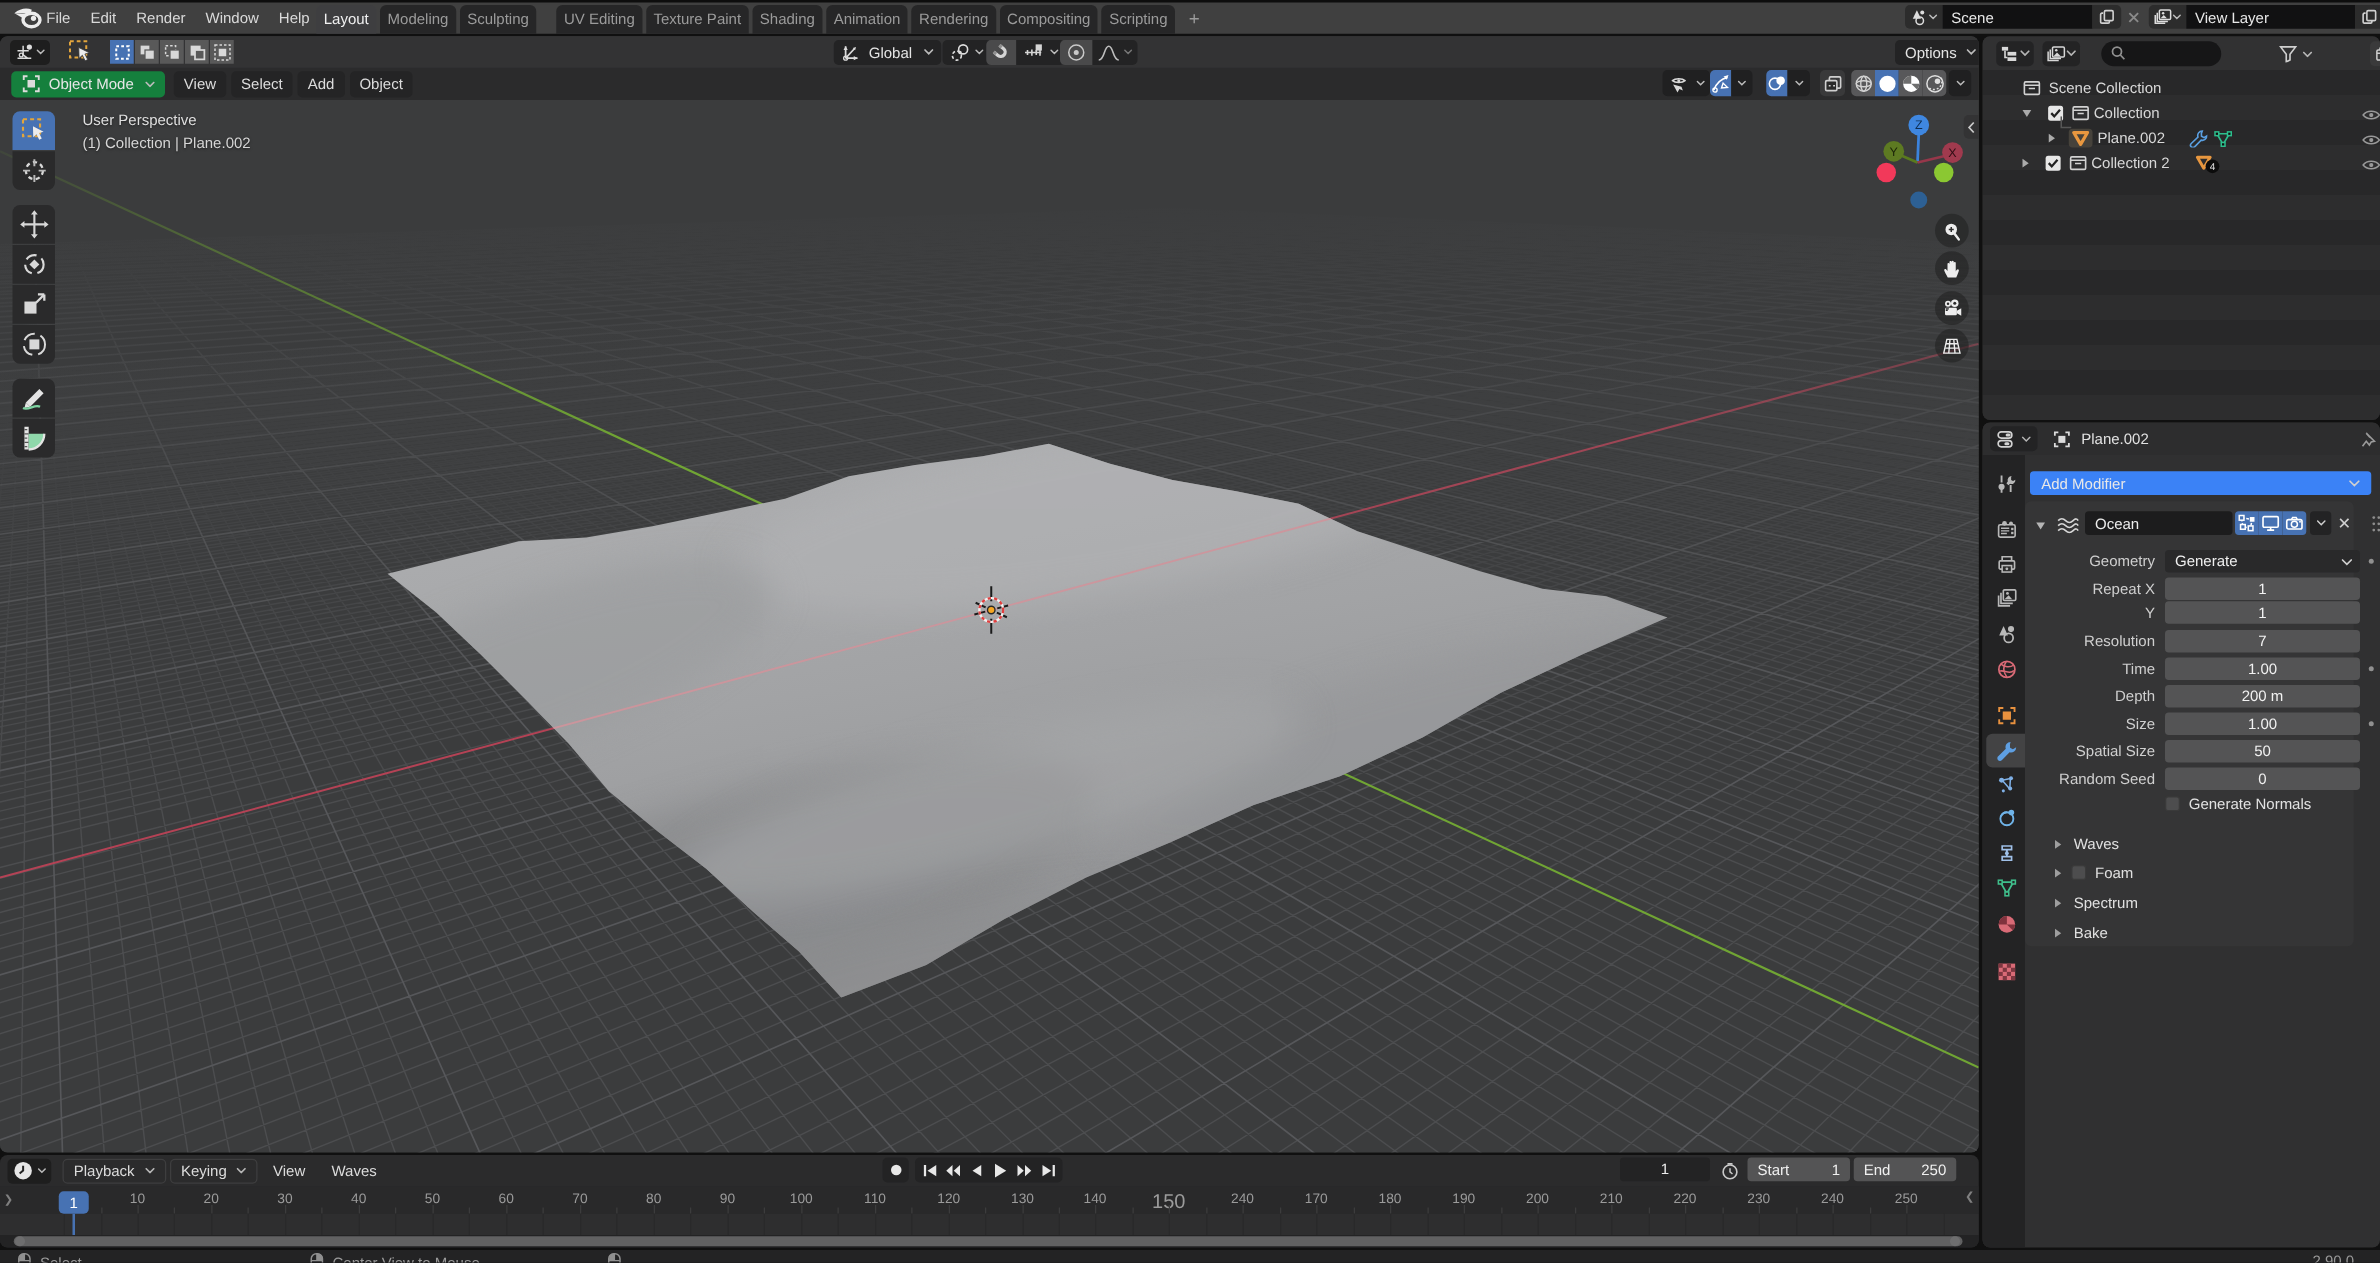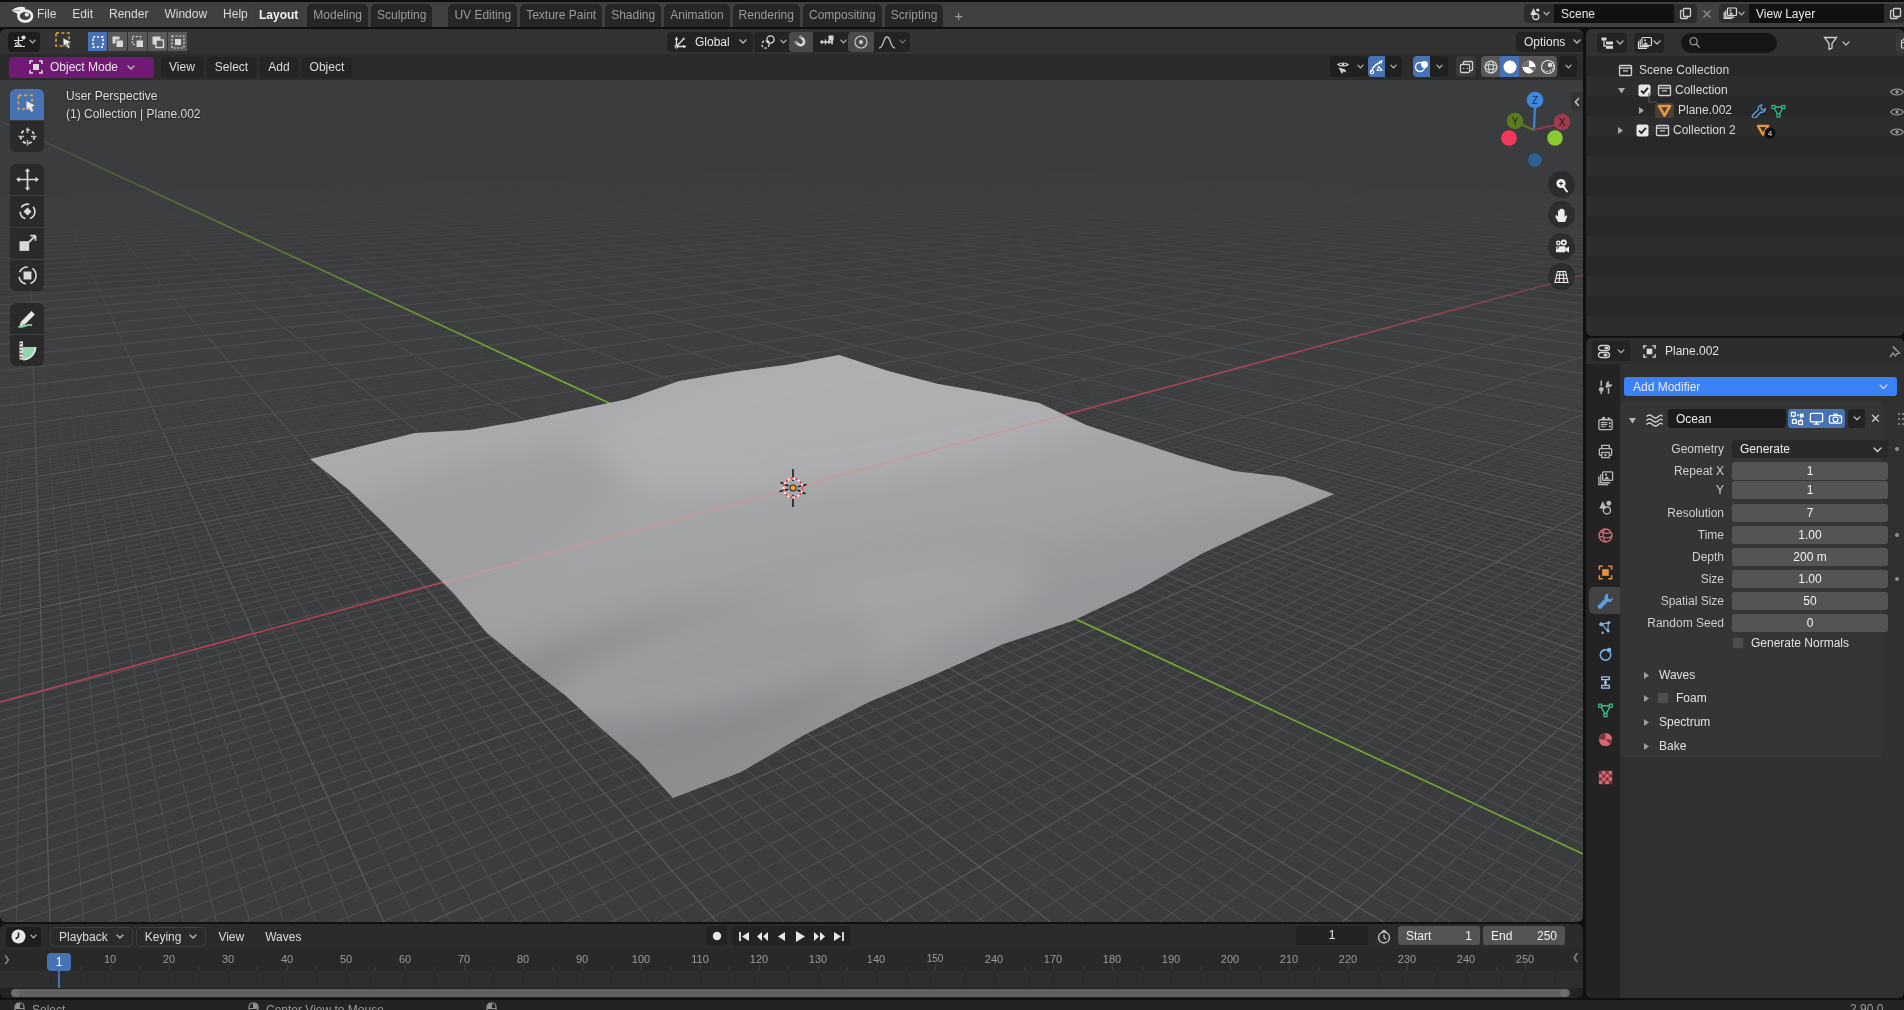--- a/index.html
+++ b/index.html
@@ -21,21 +21,21 @@
 </svg>
     </div>
  <div class="abs row" style="left:0;top:0;height:27px;color:#dadada;">
   <div style="margin-left:37px;">File</div>
       <div style="margin-left:16px;">Edit</div>
   <div style="margin-left:16px;">Render</div>
       <div style="margin-left:16px;">Window</div>
   <div style="margin-left:16px;">Help</div>
  </div>
  <div class="abs row" style="left:253px;top:4px;">
-      <div style="background:#3e3e40;color:#f0f0f0;height:23px;line-height:23px;padding:0 6px;border-radius:5px 5px 0 0;margin-right:3px;font-weight:bold;">Layout</div>
+      <div style="background:#3e3e40;color:#f0f0f0;height:23px;line-height:23px;padding:0 6px;border-radius:5px 5px 0 0;margin-right:3px;">Layout</div>
       <div style="background:#262627;color:#9b9b9b;height:23px;line-height:23px;padding:0 6px;border-radius:5px 5px 0 0;margin-right:3px;">Modeling</div>
       <div style="background:#262627;color:#9b9b9b;height:23px;line-height:23px;padding:0 6px;border-radius:5px 5px 0 0;margin-right:16px;">Sculpting</div>
       <div style="background:#262627;color:#9b9b9b;height:23px;line-height:23px;padding:0 6px;border-radius:5px 5px 0 0;margin-right:3px;">UV Editing</div>
       <div style="background:#262627;color:#9b9b9b;height:23px;line-height:23px;padding:0 6px;border-radius:5px 5px 0 0;margin-right:3px;">Texture Paint</div>
       <div style="background:#262627;color:#9b9b9b;height:23px;line-height:23px;padding:0 6px;border-radius:5px 5px 0 0;margin-right:3px;">Shading</div>
       <div style="background:#262627;color:#9b9b9b;height:23px;line-height:23px;padding:0 6px;border-radius:5px 5px 0 0;margin-right:3px;">Animation</div>
       <div style="background:#262627;color:#9b9b9b;height:23px;line-height:23px;padding:0 6px;border-radius:5px 5px 0 0;margin-right:3px;">Rendering</div>
       <div style="background:#262627;color:#9b9b9b;height:23px;line-height:23px;padding:0 6px;border-radius:5px 5px 0 0;margin-right:3px;">Compositing</div>
       <div style="background:#262627;color:#9b9b9b;height:23px;line-height:23px;padding:0 6px;border-radius:5px 5px 0 0;margin-right:3px;">Scripting</div>
       <div style="color:#9b9b9b;font-size:15px;padding:0 8px;">+</div>
@@ -195,21 +195,21 @@
             <path d="M1 1l3 3 3-3" stroke="#777" stroke-width="1.4" fill="none" stroke-linecap="round"></path>
           </svg>
         </div>
  </div>
  <div class="row" style="position:absolute;left:1516px;background:#232324;border-radius:4px;height:20px;padding:0 8px;color:#e4e4e4;">Options<span style="width:8px"></span><svg class="ico" width="8" height="5" viewBox="0 0 8 5">
           <path d="M1 1l3 3 3-3" stroke="#bbb" stroke-width="1.4" fill="none" stroke-linecap="round"></path>
         </svg></div>
 </div>
 
 <div class="abs row" style="left:0;top:25px;width:1583px;height:26px;background:#2b2b2c;">
- <div class="row" style="background:#701a75;border-radius:4px;height:21px;margin-left:9px;padding:0 19px;color:#e6e6e6;">
+ <div class="row" style="background:#15803d;border-radius:4px;height:21px;margin-left:9px;padding:0 8px;color:#e6e6e6;">
         <svg class="ico" width="16" height="16" viewBox="0 0 16 16">
 <path d="M2 5V2h3M11 2h3v3M14 11v3h-3M5 14H2v-3" stroke="#dcdcdc" stroke-width="1.5" fill="none"></path>
 <rect x="5" y="5" width="6" height="6" fill="#dcdcdc"></rect>
         </svg>
         <span style="margin:0 9px 0 6px;">Object Mode</span>
         <svg class="ico" width="8" height="5" viewBox="0 0 8 5">
           <path d="M1 1l3 3 3-3" stroke="#bbb" stroke-width="1.4" fill="none" stroke-linecap="round"></path>
         </svg>
       </div>
  <div style="background:#242425;border-radius:4px;height:21px;line-height:21px;padding:0 8px;margin-left:7px;color:#dcdcdc;">View</div>
@@ -974,21 +974,21 @@
       <div class="abs" style="left:326px;top:4px;width:40px;text-align:center;color:#9b9b9b;font-size:11px;">50</div>
       <div class="abs" style="left:385px;top:4px;width:40px;text-align:center;color:#9b9b9b;font-size:11px;">60</div>
       <div class="abs" style="left:444px;top:4px;width:40px;text-align:center;color:#9b9b9b;font-size:11px;">70</div>
       <div class="abs" style="left:503px;top:4px;width:40px;text-align:center;color:#9b9b9b;font-size:11px;">80</div>
       <div class="abs" style="left:562px;top:4px;width:40px;text-align:center;color:#9b9b9b;font-size:11px;">90</div>
       <div class="abs" style="left:621px;top:4px;width:40px;text-align:center;color:#9b9b9b;font-size:11px;">100</div>
       <div class="abs" style="left:680px;top:4px;width:40px;text-align:center;color:#9b9b9b;font-size:11px;">110</div>
       <div class="abs" style="left:739px;top:4px;width:40px;text-align:center;color:#9b9b9b;font-size:11px;">120</div>
       <div class="abs" style="left:798px;top:4px;width:40px;text-align:center;color:#9b9b9b;font-size:11px;">130</div>
       <div class="abs" style="left:856px;top:4px;width:40px;text-align:center;color:#9b9b9b;font-size:11px;">140</div>
-      <div class="abs" style="left:915px;top:4px;width:40px;text-align:center;color:#9b9b9b;font-size:10px;">150</div>
+      <div class="abs" style="left:915px;top:4px;width:40px;text-align:center;color:#9b9b9b;font-size:16px;">150</div>
       <div class="abs" style="left:974px;top:4px;width:40px;text-align:center;color:#9b9b9b;font-size:11px;">240</div>
       <div class="abs" style="left:1033px;top:4px;width:40px;text-align:center;color:#9b9b9b;font-size:11px;">170</div>
       <div class="abs" style="left:1092px;top:4px;width:40px;text-align:center;color:#9b9b9b;font-size:11px;">180</div>
       <div class="abs" style="left:1151px;top:4px;width:40px;text-align:center;color:#9b9b9b;font-size:11px;">190</div>
       <div class="abs" style="left:1210px;top:4px;width:40px;text-align:center;color:#9b9b9b;font-size:11px;">200</div>
       <div class="abs" style="left:1269px;top:4px;width:40px;text-align:center;color:#9b9b9b;font-size:11px;">210</div>
       <div class="abs" style="left:1328px;top:4px;width:40px;text-align:center;color:#9b9b9b;font-size:11px;">220</div>
       <div class="abs" style="left:1387px;top:4px;width:40px;text-align:center;color:#9b9b9b;font-size:11px;">230</div>
       <div class="abs" style="left:1446px;top:4px;width:40px;text-align:center;color:#9b9b9b;font-size:11px;">240</div>
       <div class="abs" style="left:1505px;top:4px;width:40px;text-align:center;color:#9b9b9b;font-size:11px;">250</div>

